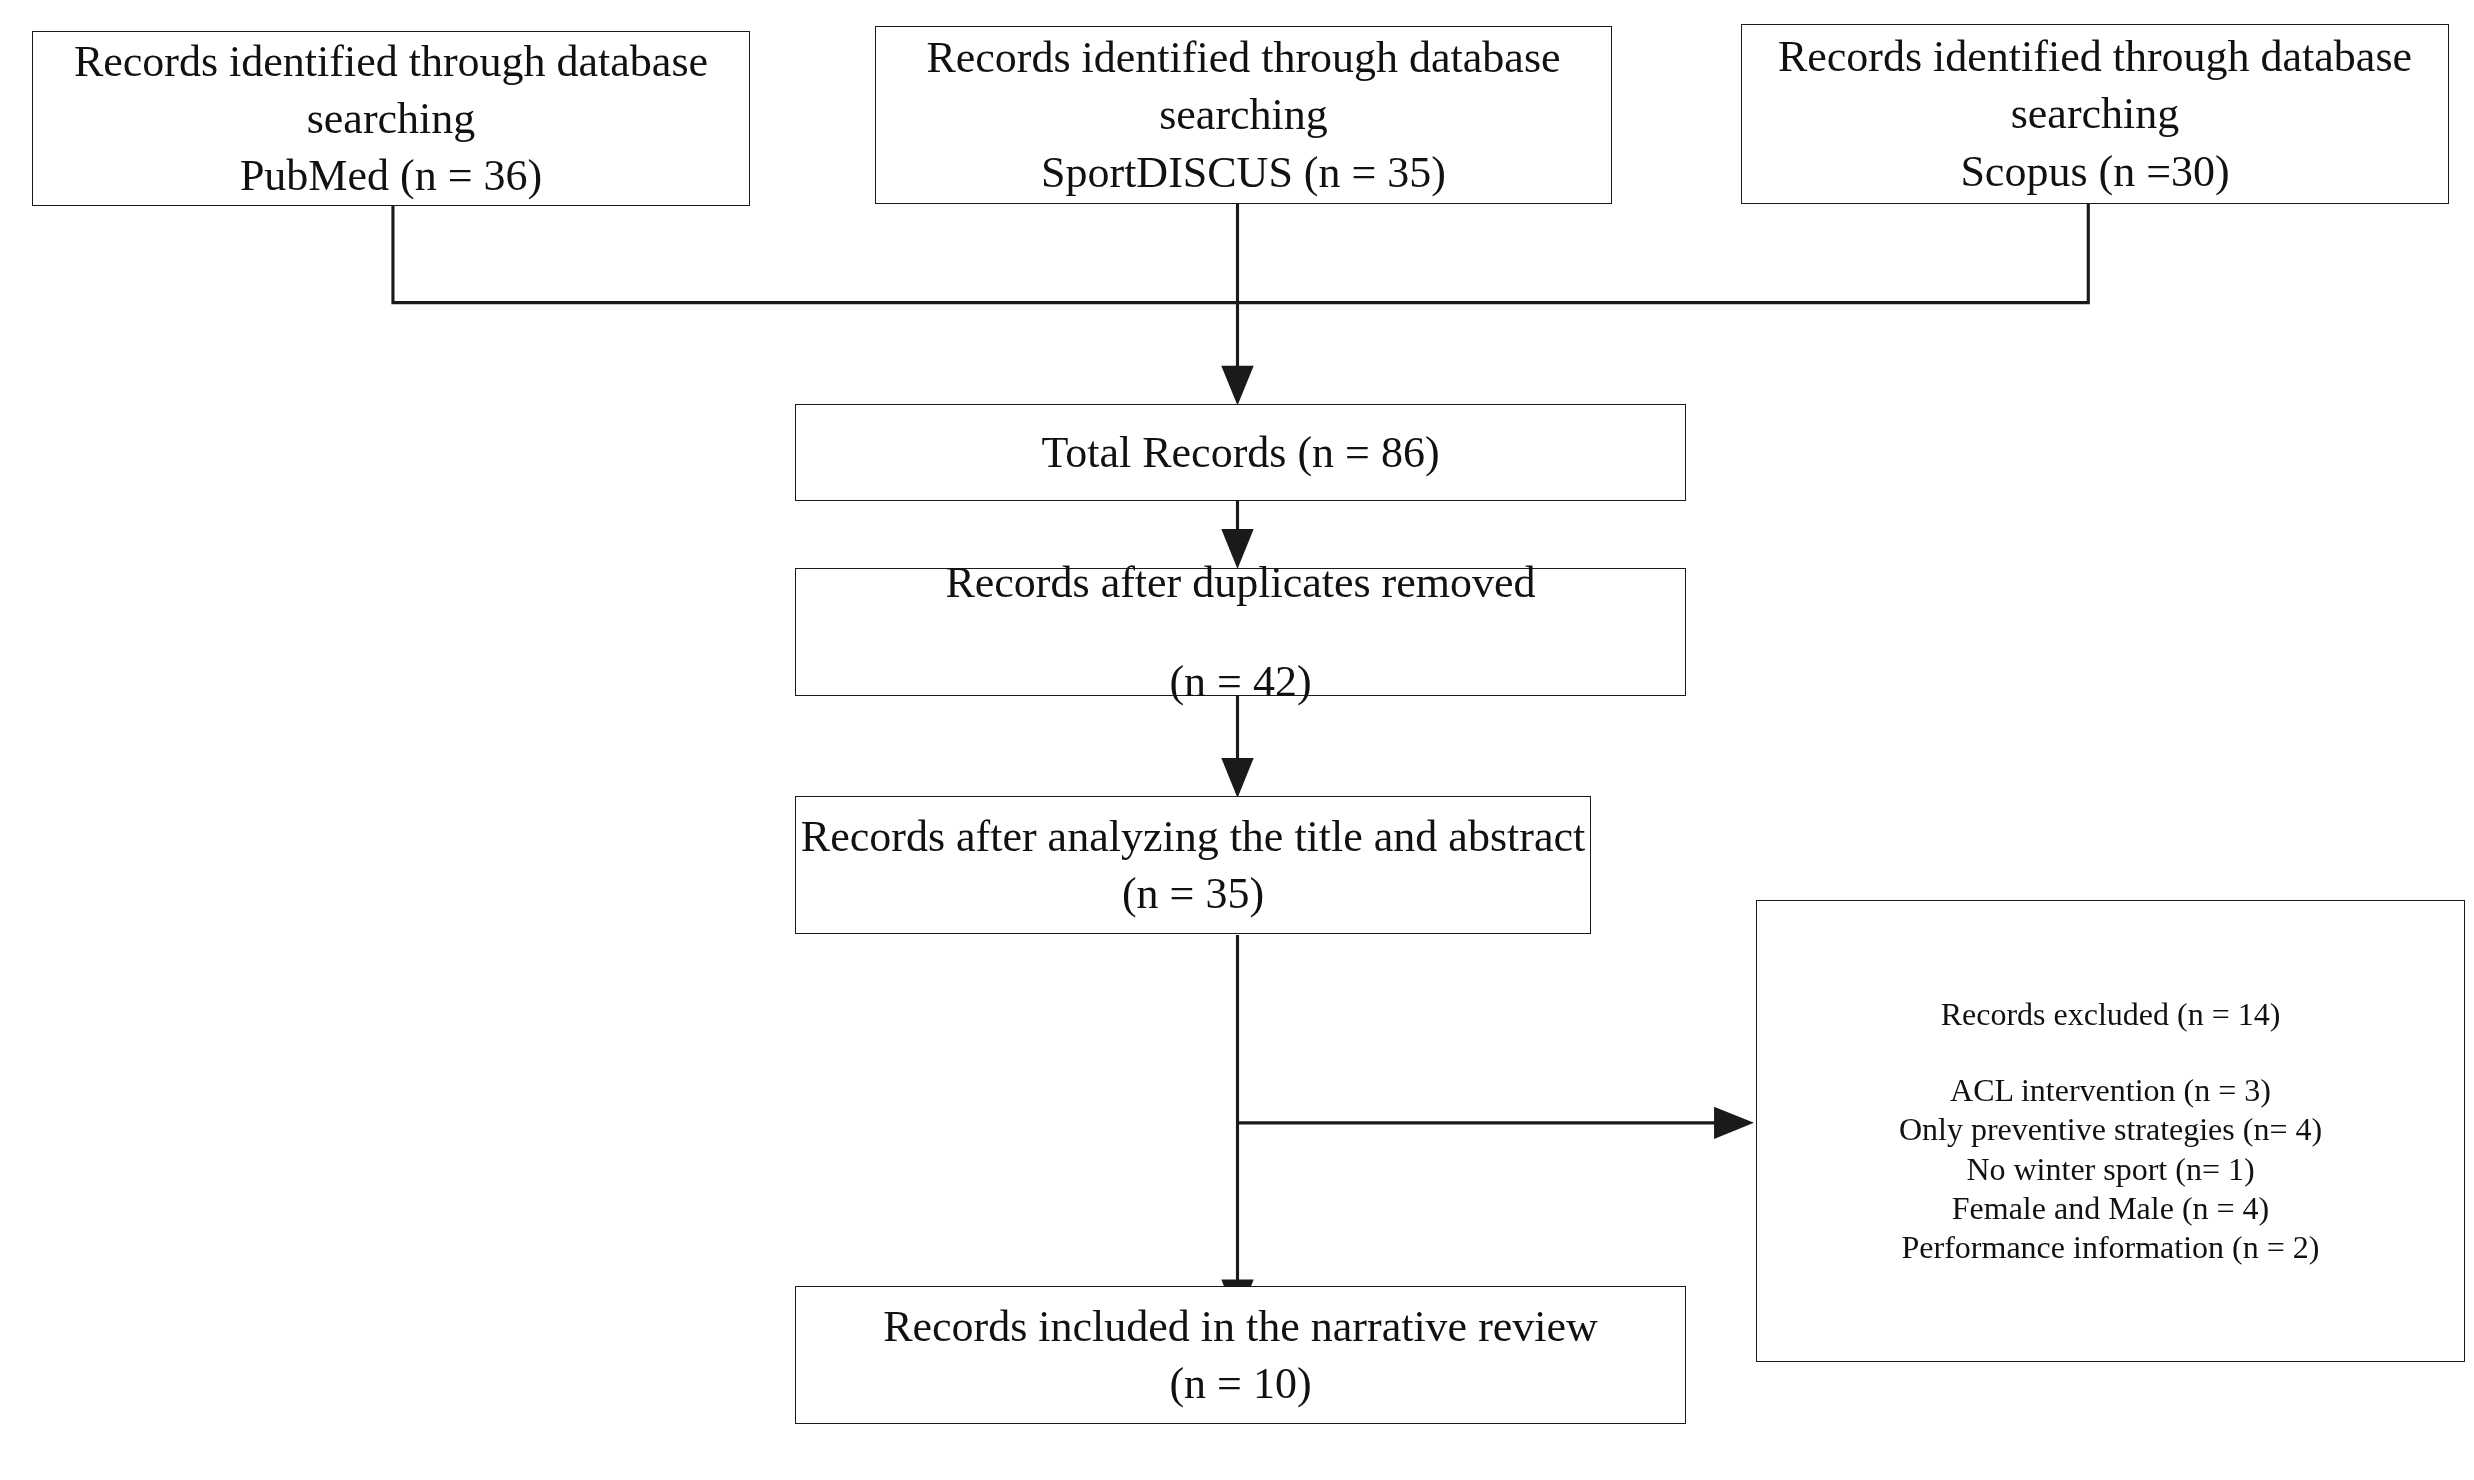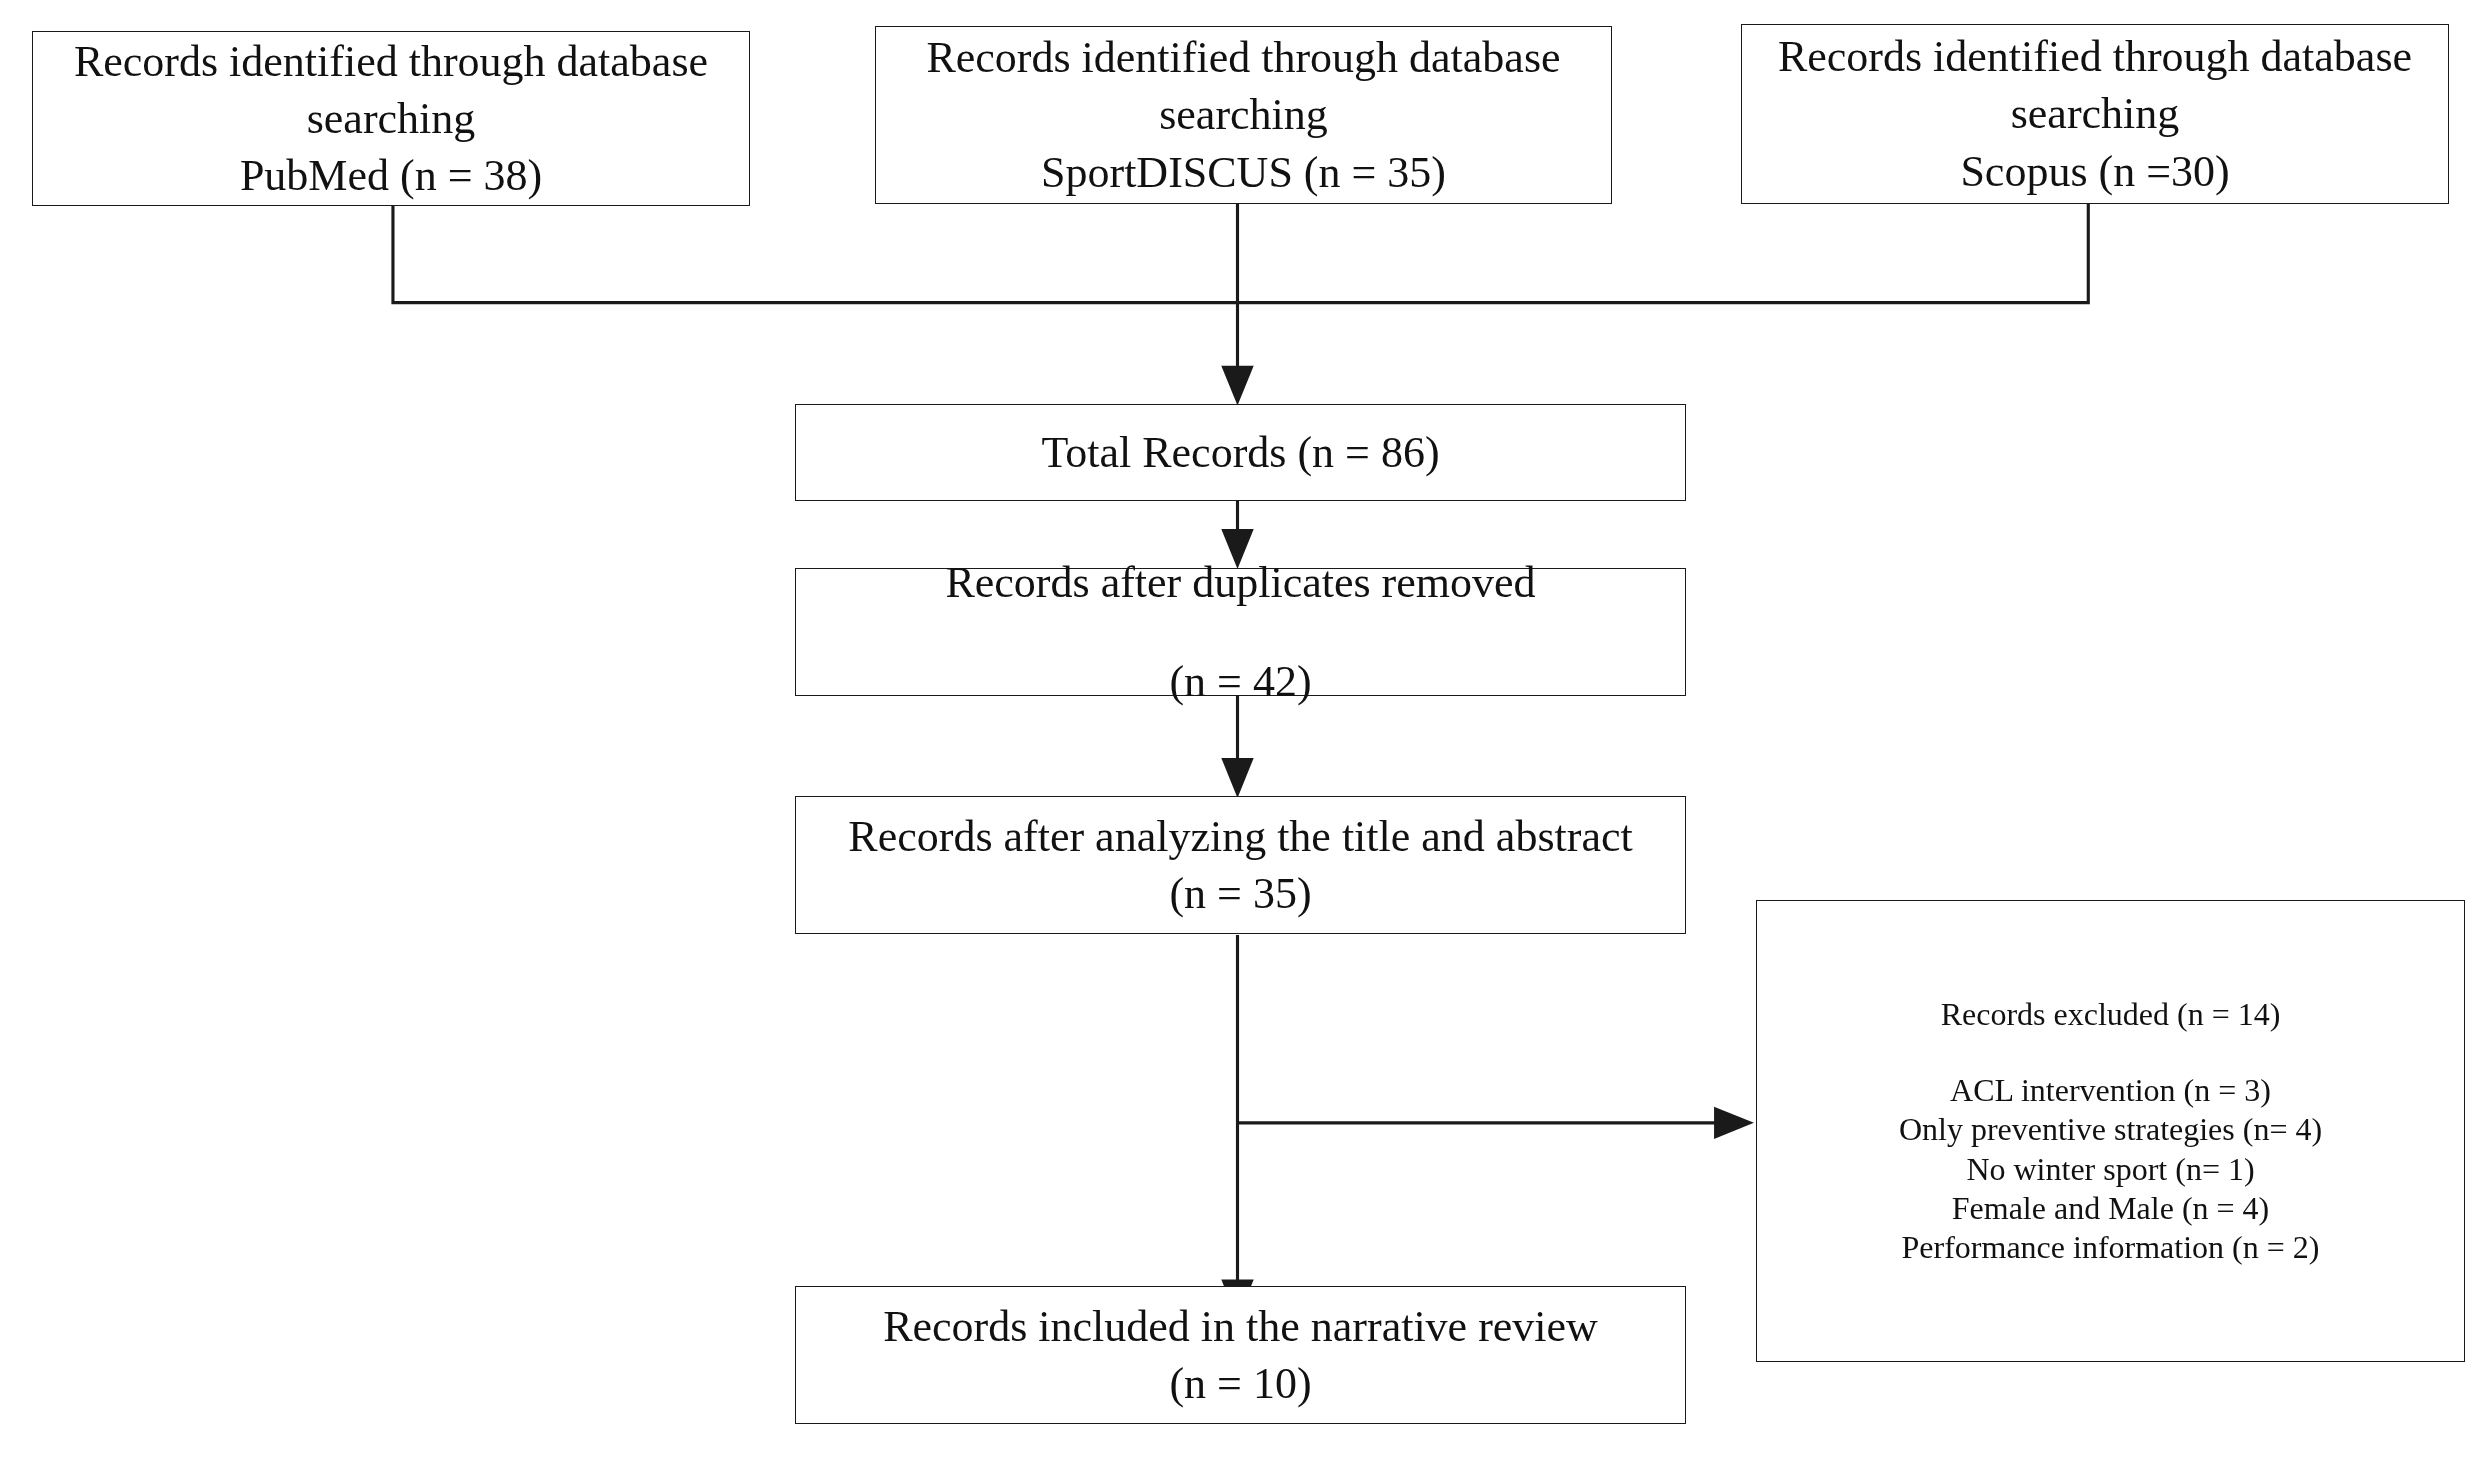--- a/index.html
+++ b/index.html
@@ -34,21 +34,21 @@
   .node .line {
     display: block;
     white-space: nowrap;
   }
   
   #node-pubmed      { left: 32px;   top: 31px;   width: 718px; height: 175px; }
   #node-sportdiscus { left: 875px; top: 26px;   width: 737px; height: 178px; }
   #node-scopus      { left: 1741px; top: 24px;   width: 708px; height: 180px; }
   #node-total       { left: 795px; top: 404px;  width: 891px; height: 97px; }
   #node-dupes       { left: 795px; top: 568px;  width: 891px; height: 128px; gap: 41px; }
-  #node-title-abs   { left: 795px; top: 796px; width: 891px; height: 138px; }
+  #node-title-abs   { left: 795px; top: 796px; width: 796px; height: 138px; }
   #node-excluded    { left: 1756px; top: 900px; width: 709px; height: 462px;
                       font-size: 32px; line-height: 1.22; }
   #node-included    { left: 795px; top: 1286px; width: 891px; height: 138px; }
 
   .ex-head { margin-bottom: 37px; }
 
   
   #wires {
     position: absolute;
     left: 0; top: 0;
@@ -82,21 +82,21 @@
     <path class="wire" d="M 1984 1499 L 1984 2095"></path>
     <polygon class="wire-head" points="1984,2115 1958,2051 2010,2051"></polygon>
 
     <path class="wire" d="M 1984 1800 L 2790 1800"></path>
     <polygon class="wire-head" points="2812,1800 2748,1774 2748,1826"></polygon>
   </svg>
 
   <div class="node" id="node-pubmed">
     <span class="line">Records identified through database</span>
     <span class="line">searching</span>
-    <span class="line">PubMed (n = 38)</span>
+    <span class="line">PubMed (n = 36)</span>
   </div>
 
   <div class="node" id="node-sportdiscus">
     <span class="line">Records identified through database</span>
     <span class="line">searching</span>
     <span class="line">SportDISCUS  (n = 35)</span>
   </div>
 
   <div class="node" id="node-scopus">
     <span class="line">Records identified through database</span>

